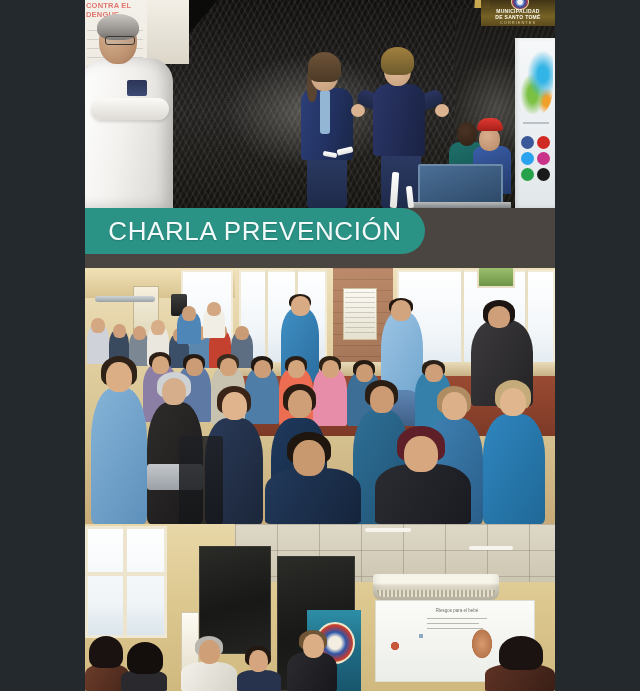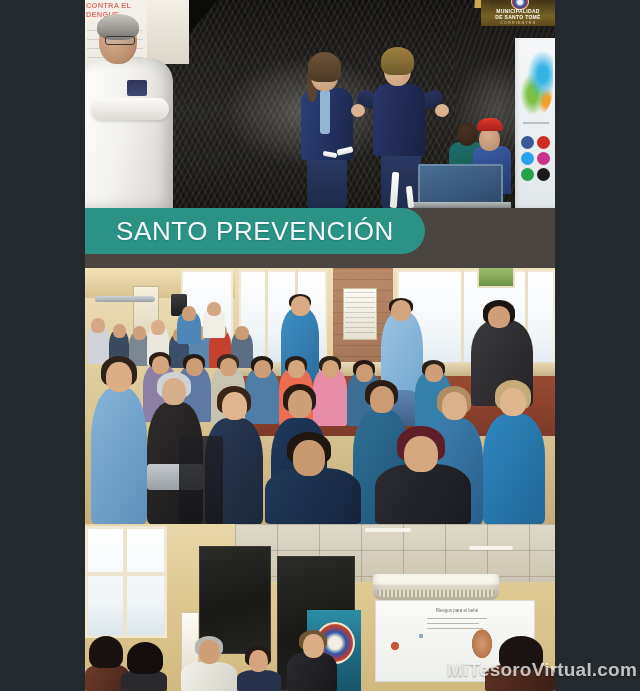--- a/index.html
+++ b/index.html
@@ -735,18 +735,17 @@
         <span class="r" style="left:160px;top:122px;width:26px;height:20px;background:#231912"></span>
         <span class="h" style="left:164px;top:126px;width:19px;height:22px;background:#d4a57e"></span>
       </div>
       <div class="pp">
         <span class="b" style="left:400px;top:140px;width:70px;height:27px;background:linear-gradient(120deg,#5e3224,#3a1f16)"></span>
         <span class="r" style="left:414px;top:112px;width:44px;height:34px;background:#1b1311"></span>
       </div>
     </div>
 
     <div id="banner-teal">
-      <span class="txt">SANTO PREVENCIÓN</span>
+      <span class="txt">CHARLA PREVENCIÓN</span>
     </div>
   </div>
 
-  <div id="watermark">MiTesoroVirtual.com</div>
 </div>
 
 </body></html>

